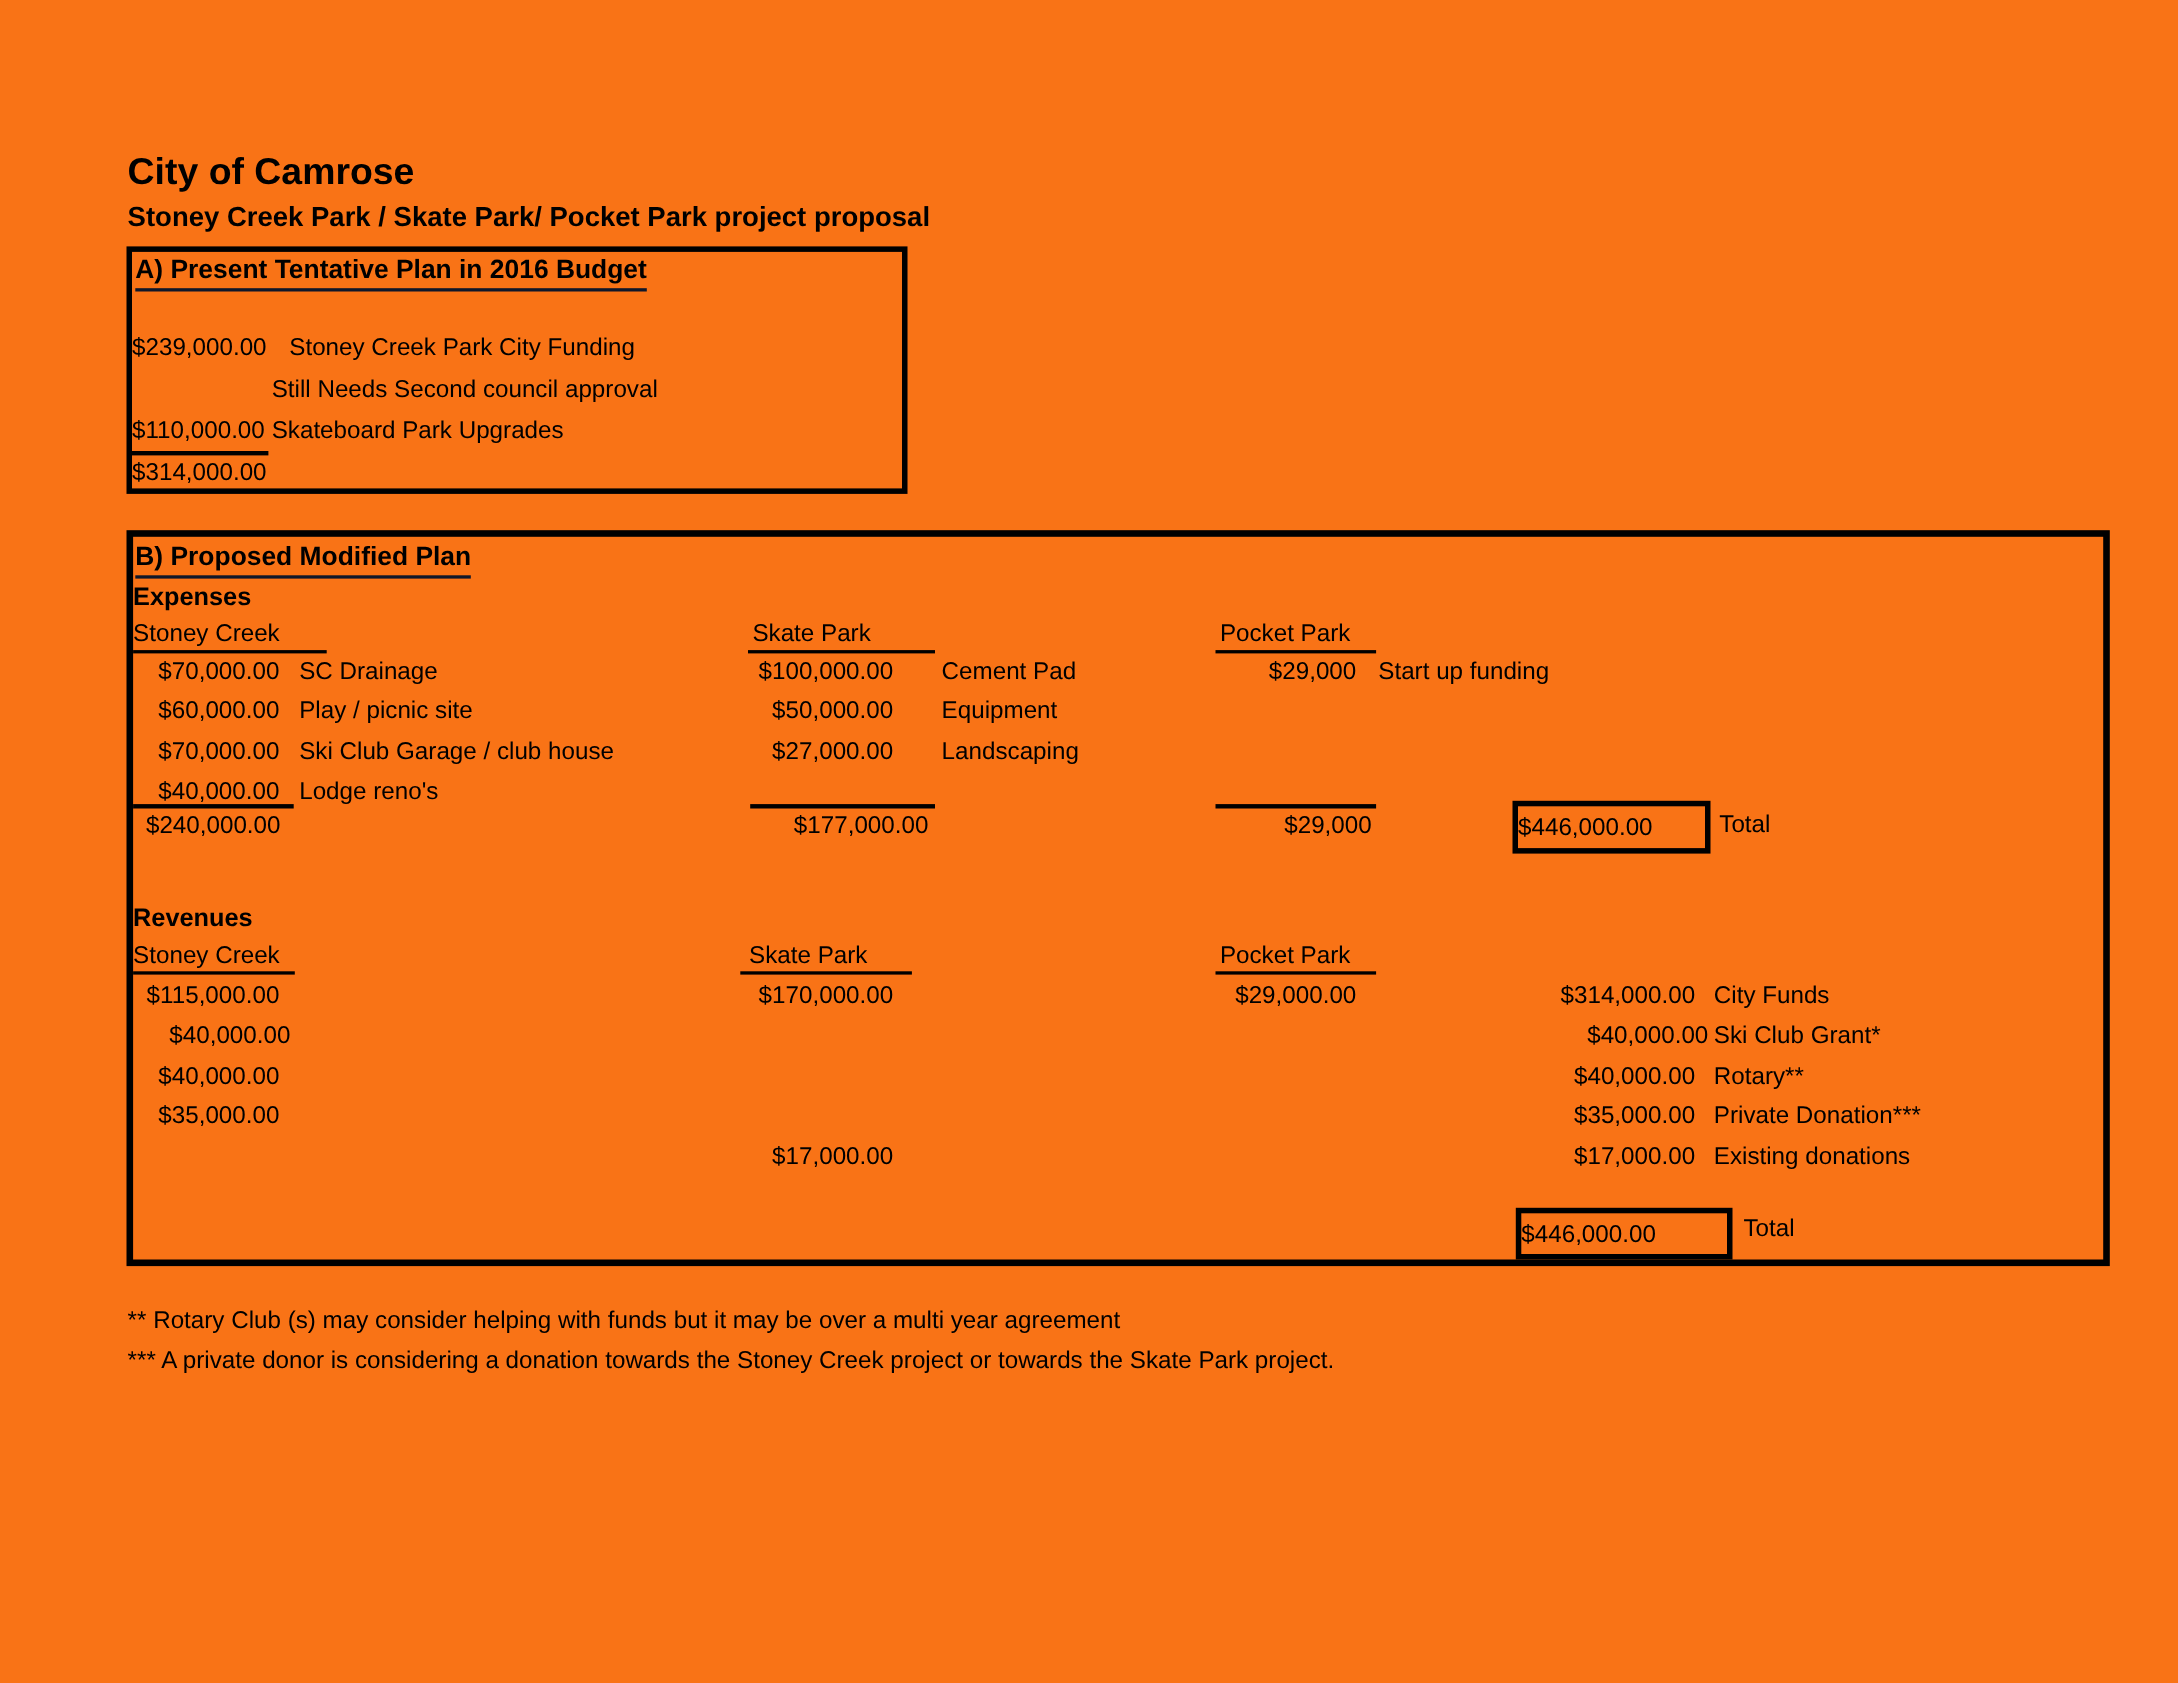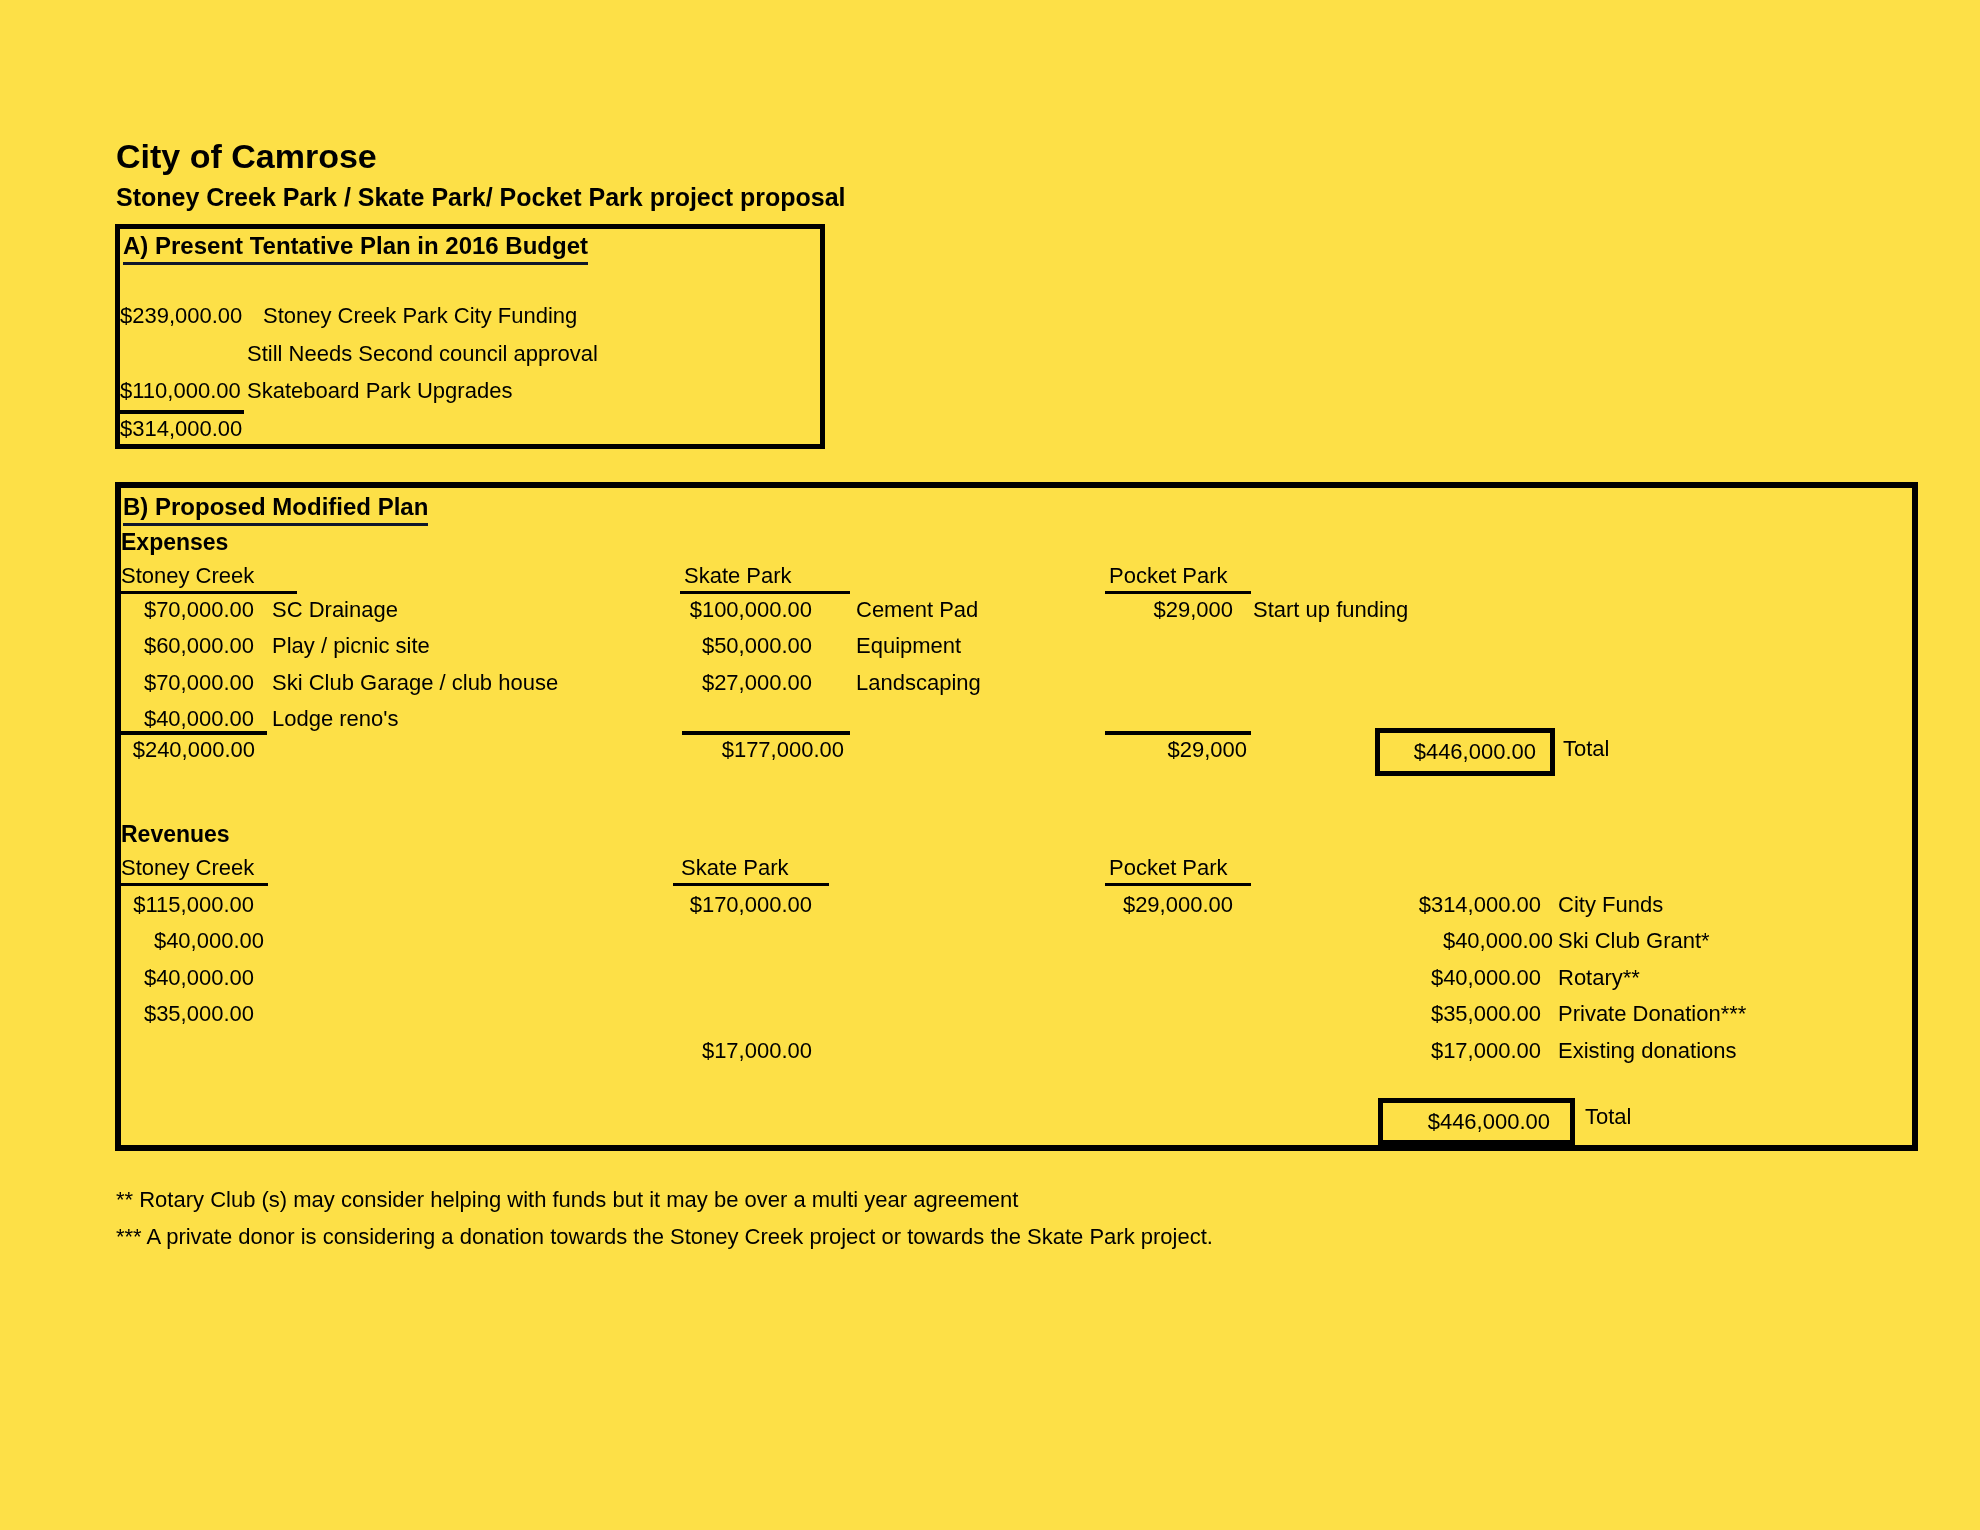--- a/index.html
+++ b/index.html
@@ -1,18 +1,18 @@
 <!DOCTYPE html>
 <html><head>
 <meta charset="utf-8">
 <style>
   * { margin:0; padding:0; box-sizing:border-box; }
   html, body { background:#ffffff; }
   .page {
-    position:relative; width:1980px; height:1530px; background:#fde047; color:#000000;
+    position:relative; width:1980px; height:1530px; background:#f97316; color:#000000;
     font-family:"Liberation Sans", sans-serif; font-size:22px; line-height:30px;
   }
   .abs { position:absolute; }
   .nw { white-space:nowrap; }
   .title { font-size:34px; line-height:40px; font-weight:bold; white-space:nowrap; }
   .subtitle { font-size:25px; line-height:32px; font-weight:bold; white-space:nowrap; }
   .boxA { border:5px solid #000; }
   .boxB { border:6px solid #000; }
   .headline {
     font-size:24px; line-height:30px; font-weight:bold; white-space:nowrap;
@@ -23,21 +23,21 @@
   .amt { text-align:right; white-space:nowrap; }
   .sumcell { border-top:4px solid #000; text-align:right; white-space:nowrap; }
   .c1a { left:0; width:145px; padding-right:12px; }
   .c1l { left:151px; }
   .c2a { left:516px; width:181px; padding-right:6px; }
   .c2l { left:735px; }
   .c3a { left:969px; width:147px; padding-right:4px; }
   .c3l { left:1132px; }
   .c4a { left:1274px; width:146px; }
   .c4l { left:1437px; }
-  .gtbox { border:5px solid #000; text-align:right; white-space:nowrap; }
+  .gtbox { border:5px solid #000; text-align:left; white-space:nowrap; }
   .fn { white-space:nowrap; }
 </style>
 </head>
 <body>
 
 <div class="page">
 
   <div class="abs title" style="left:116px;top:136px">City of Camrose</div>
   <div class="abs subtitle" style="left:116px;top:181px">Stoney Creek Park / Skate Park/ Pocket Park project proposal</div>
 

